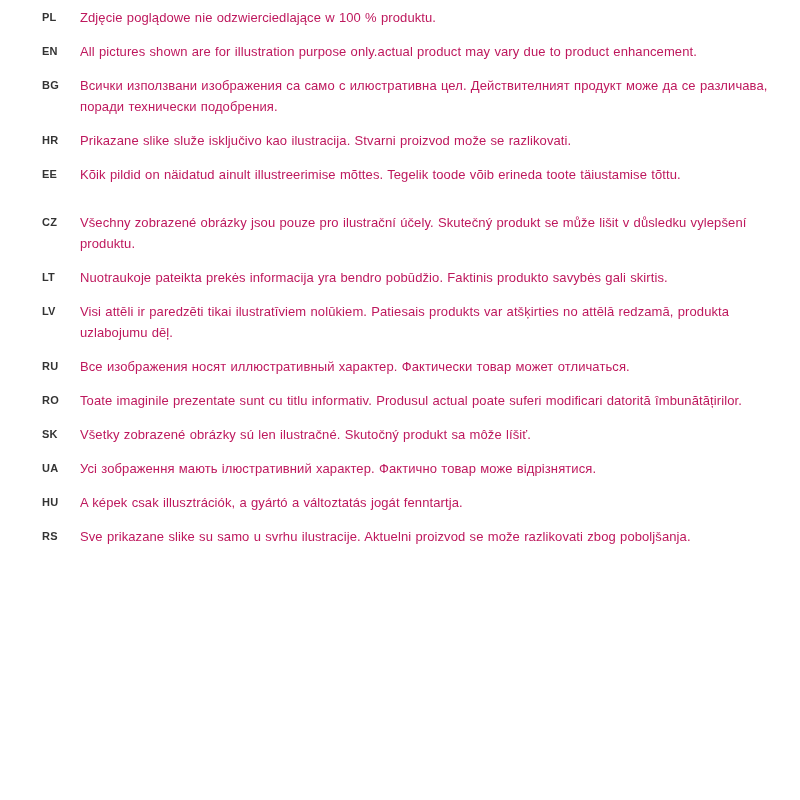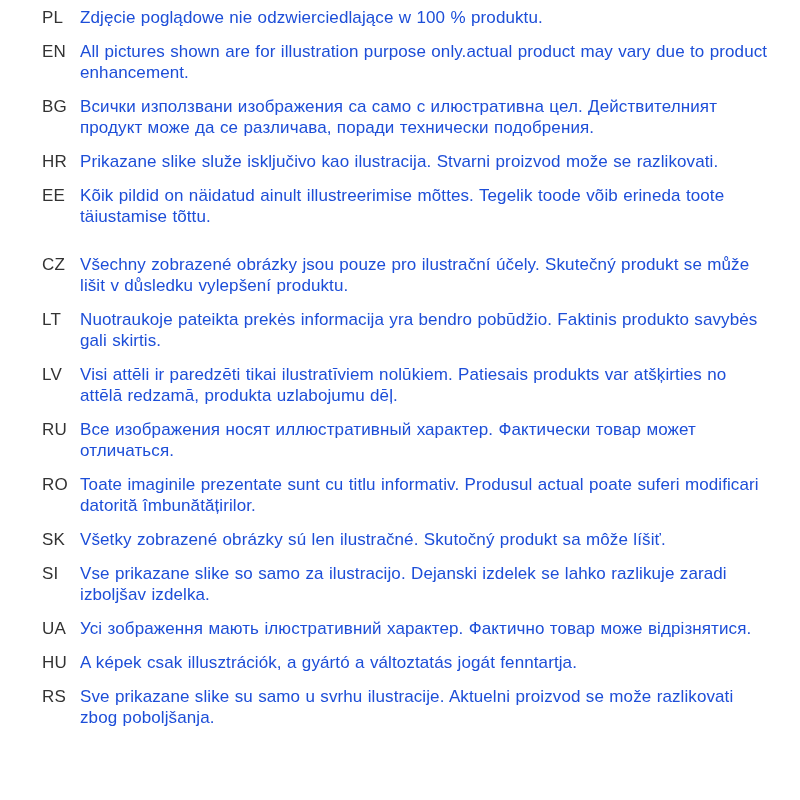--- a/index.html
+++ b/index.html
@@ -22,32 +22,32 @@
   .row {
     display: flex;
     align-items: flex-start;
     margin-bottom: 13px;
   }
   .row.group-break {
     margin-bottom: 27px;
   }
   .code {
     flex: 0 0 38px;
-    font-size: 17px;
-    font-weight: normal;
+    font-size: 11px;
+    font-weight: bold;
     line-height: 21px;
     letter-spacing: 0.2px;
     color: #333333;
   }
   .text {
     flex: 0 1 auto;
     max-width: 690px;
-    font-size: 17px;
+    font-size: 13px;
     line-height: 21px;
-    color: #1d4ed8;
+    color: #be185d;
     letter-spacing: 0.1px;
     word-spacing: 0.5px;
   }
 </style>
 </head>
 <body>
 
 <div class="page">
   <div class="doc">
   <div class="row">
@@ -101,24 +101,20 @@
   <div class="row">
     <span class="code">RO</span>
     <span class="text">Toate imaginile prezentate sunt cu titlu informativ. Produsul actual poate suferi modificari datorită îmbunătățirilor.</span>
   </div>
 
   <div class="row">
     <span class="code">SK</span>
     <span class="text">Všetky zobrazené obrázky sú len ilustračné. Skutočný produkt sa môže líšiť.</span>
   </div>
 
-  <div class="row">
-    <span class="code">SI</span>
-    <span class="text">Vse prikazane slike so samo za ilustracijo. Dejanski izdelek se lahko razlikuje zaradi izboljšav izdelka.</span>
-  </div>
 
   <div class="row">
     <span class="code">UA</span>
     <span class="text">Усі зображення мають ілюстративний характер. Фактично товар може відрізнятися.</span>
   </div>
 
   <div class="row">
     <span class="code">HU</span>
     <span class="text">A képek csak illusztrációk, a gyártó a változtatás jogát fenntartja.</span>
   </div>

